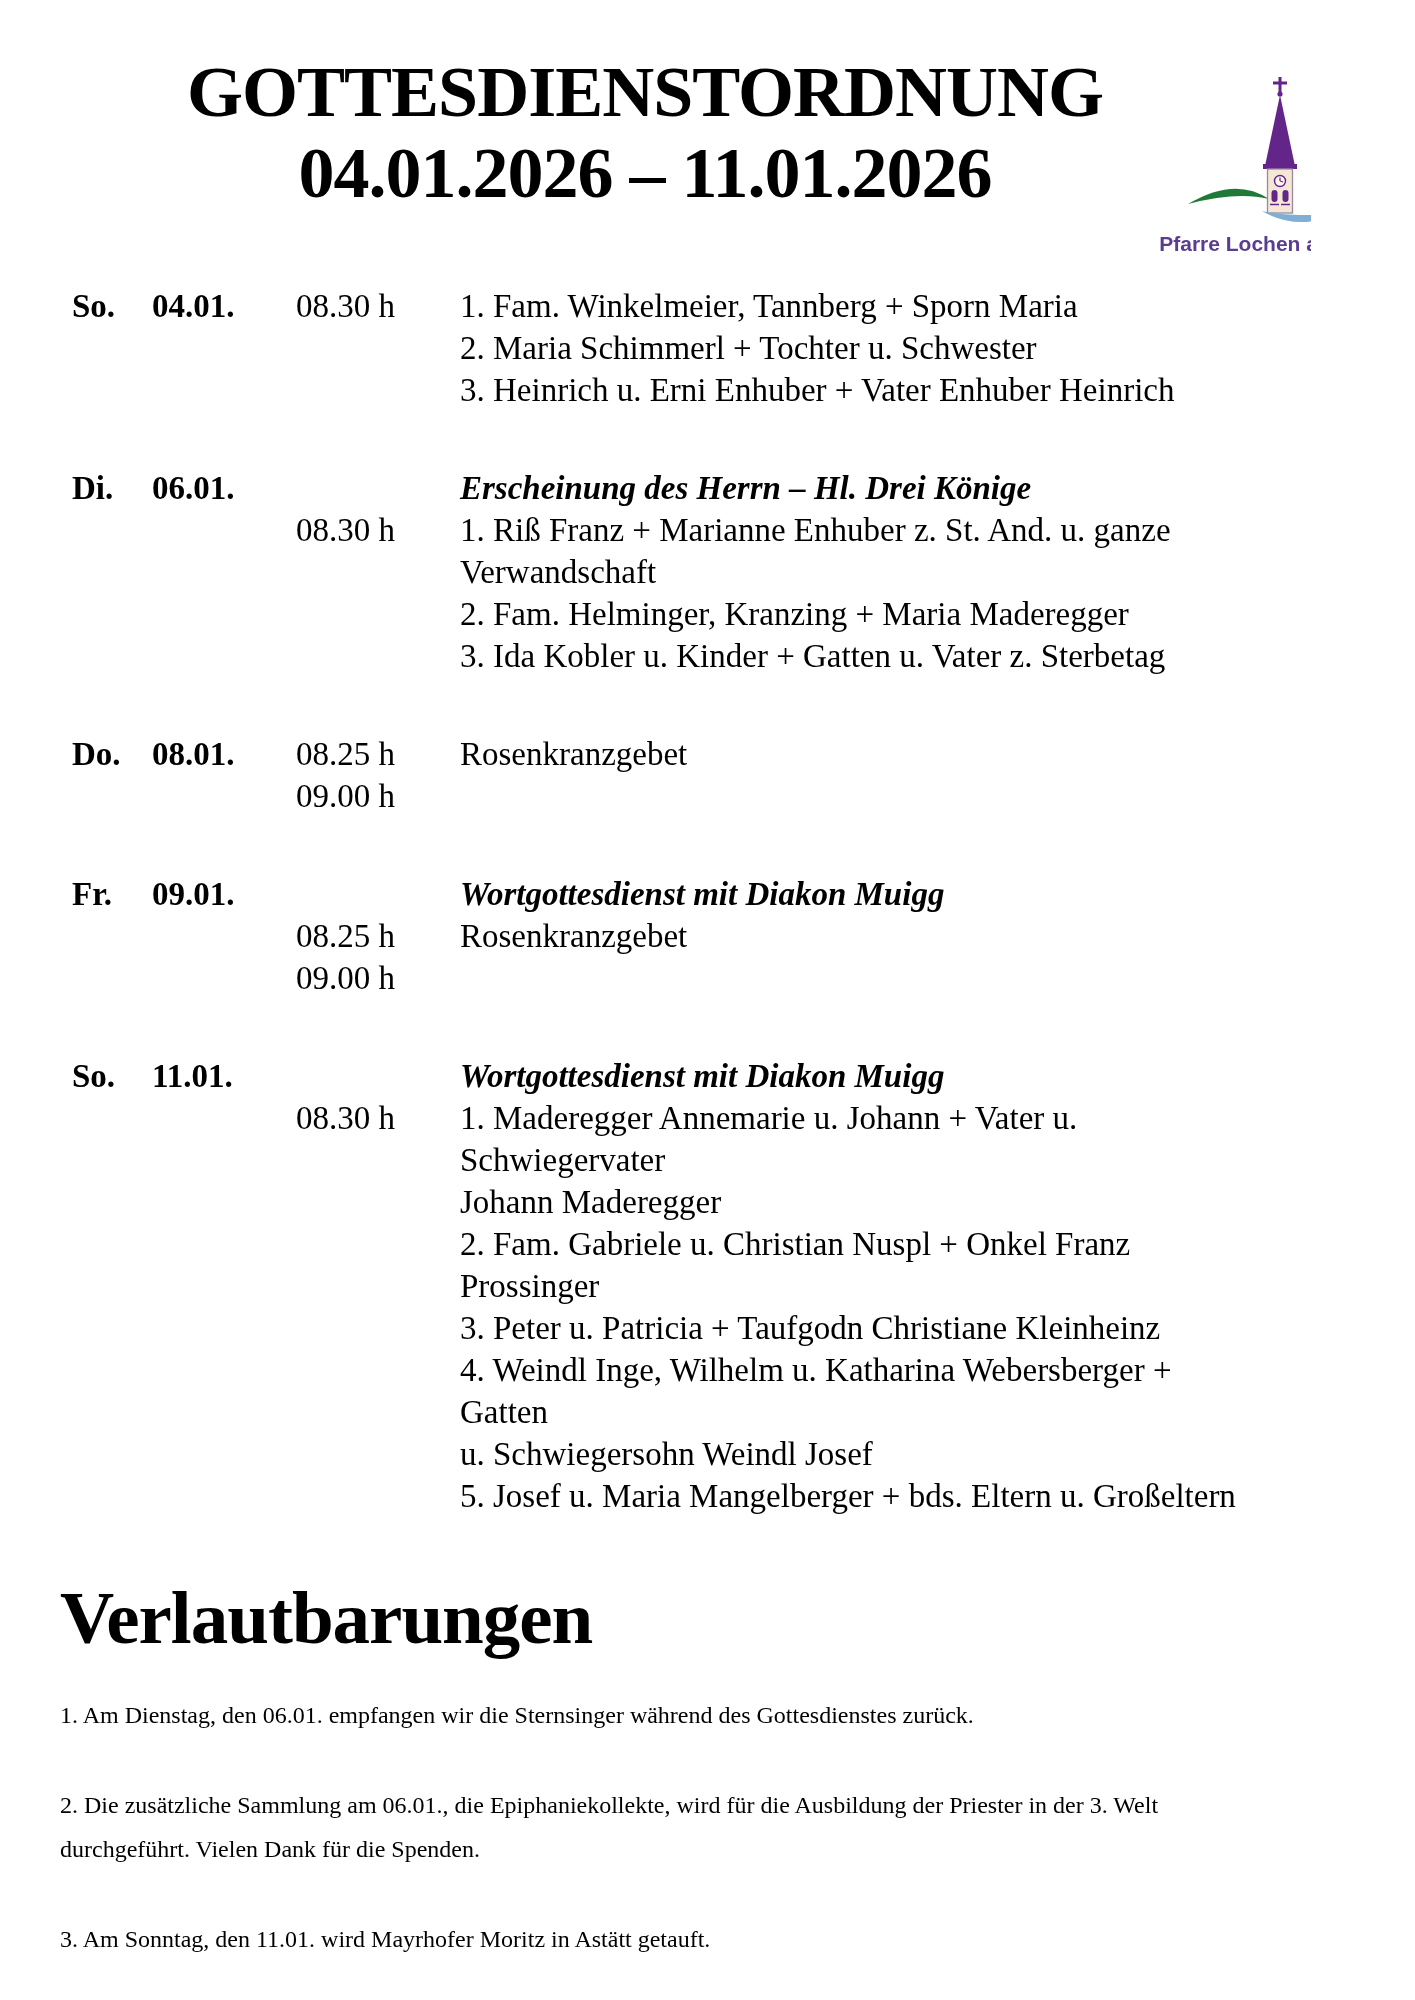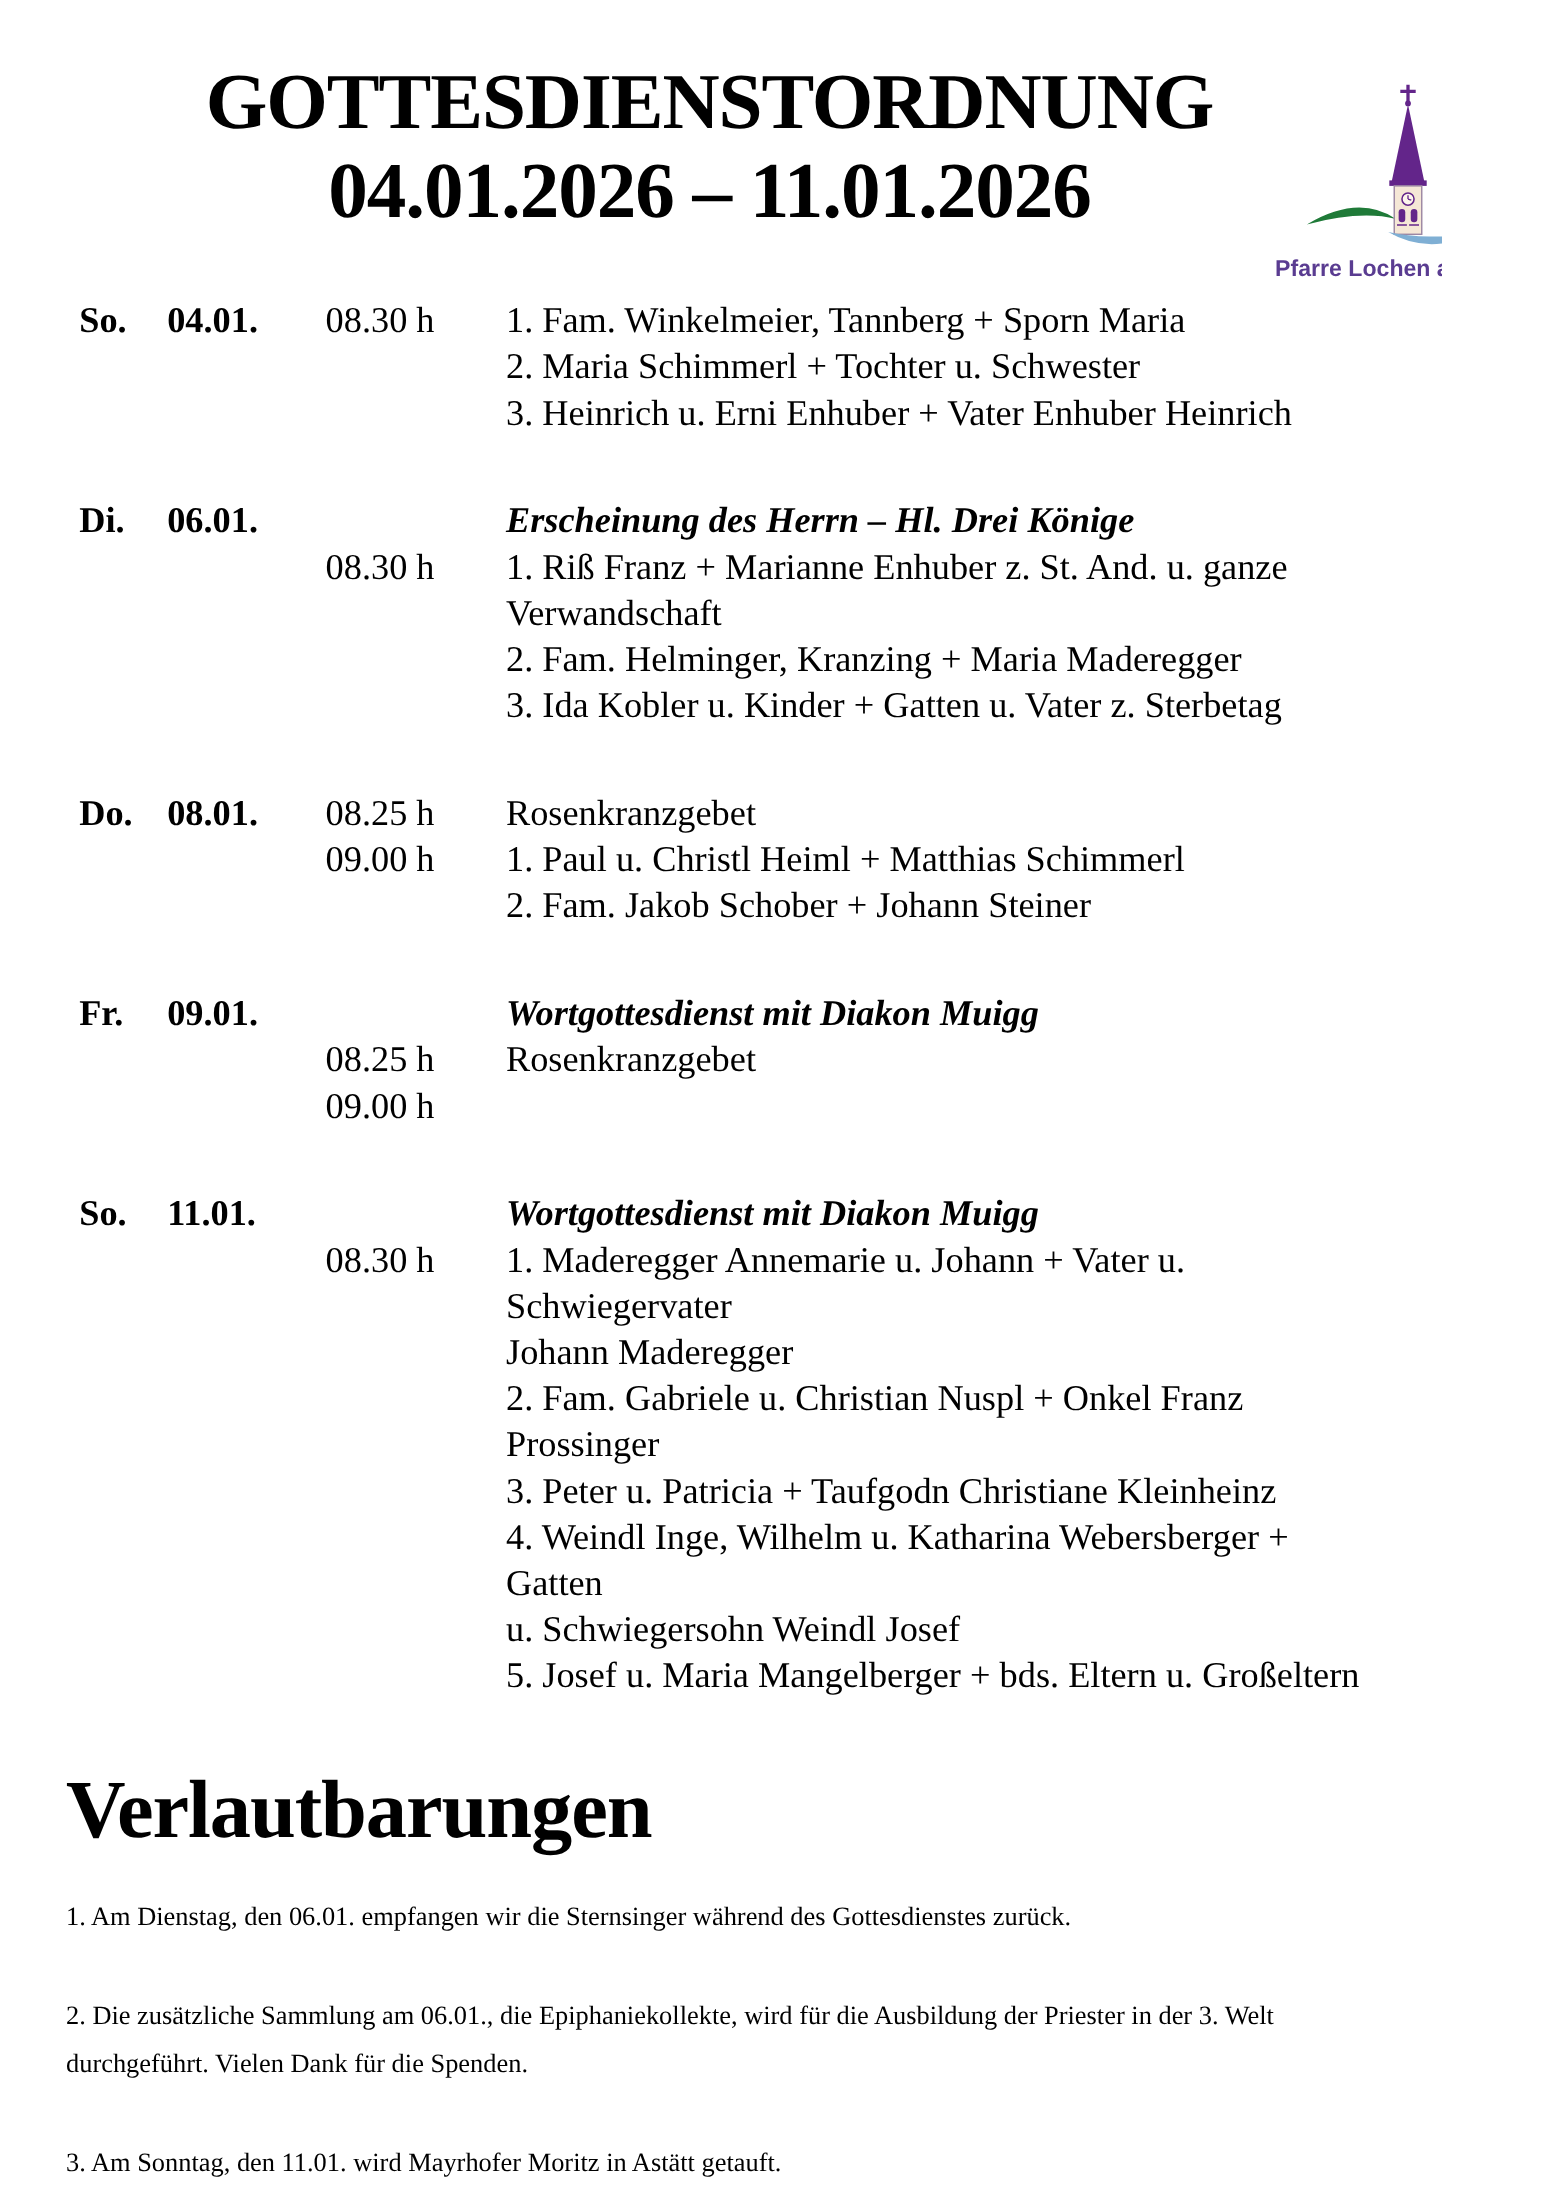--- a/index.html
+++ b/index.html
@@ -34,21 +34,21 @@
   .logo-caption {
     font-family: "Liberation Sans", sans-serif;
     font-size: 21px;
     font-weight: 600;
     color: #5a3c91;
     padding-right: 16px;
     margin-top: -2px;
     white-space: nowrap;
   }
   
-  .schedule { margin-top: 56px; font-size: 33px; line-height: 42px; }
+  .schedule { margin-top: 70px; font-size: 33px; line-height: 42px; }
   .entry { display: flex; padding-left: 12px; margin-bottom: 56px; }
   .entry:last-child { margin-bottom: 0; }
   .day  { width: 80px;  font-weight: bold; flex: none; }
   .date { width: 144px; font-weight: bold; flex: none; }
   .rows { flex: 1; }
   .row  { display: flex; font-family: Liberation Serif, serif; }
   .time { width: 164px; flex: none; }
   .row-text { flex: 1; white-space: pre-line; max-width: 905px; }
   .feast .row-text { font-weight: bold; font-style: italic; }
   
@@ -142,22 +142,20 @@
     <div class="entry">
       <div class="day">Do.</div>
       <div class="date">08.01.</div>
       <div class="rows">
         <div class="row">
           <div class="time">08.25 h</div>
           <div class="row-text">Rosenkranzgebet</div>
         </div>
         <div class="row">
           <div class="time">09.00 h</div>
-          <div class="row-text">1. Paul u. Christl Heiml + Matthias Schimmerl
-2. Fam. Jakob Schober + Johann Steiner</div>
         </div>
       </div>
     </div>
 
     <div class="entry">
       <div class="day">Fr.</div>
       <div class="date">09.01.</div>
       <div class="rows">
         <div class="row feast">
           <div class="time"></div>

